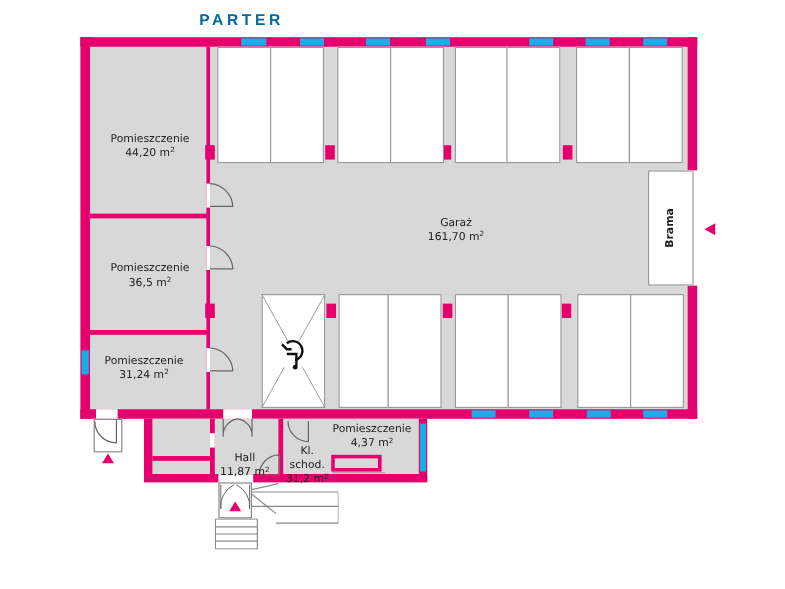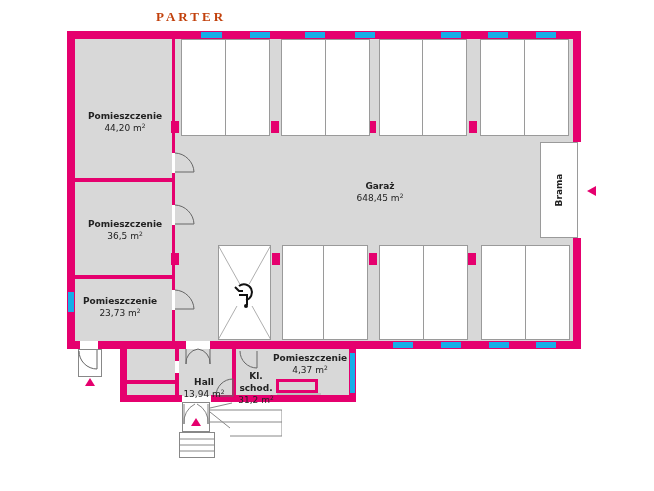--- a/index.html
+++ b/index.html
@@ -4,23 +4,23 @@
 <style>
   html,body{margin:0;padding:0;background:#ffffff;}
   body{width:654px;height:491px;position:relative;overflow:hidden;font-family:"DejaVu Sans",sans-serif;}
   .abs{position:absolute;box-sizing:border-box;}
   .wall{position:absolute;background:#e5006e;}
   .floor{position:absolute;background:#d8d8d8;}
   .win{position:absolute;background:#16aee8;}
   .bay{position:absolute;background:#ffffff;border:1px solid #9a9a9a;box-sizing:border-box;}
   .pillar{position:absolute;background:#e5006e;}
   .lbl{position:absolute;text-align:center;font-size:9px;line-height:12px;color:#222;}
-  .lbl b{font-weight:bold;}
+  .lbl b{font-weight:normal;}
   .lbl sup{font-size:6px;vertical-align:top;position:relative;top:-2px;}
-  .title{position:absolute;left:156px;top:9px;font-size:13px;font-weight:bold;letter-spacing:3px;color:#c2410c;font-family:Liberation Serif, serif;}
+  .title{position:absolute;left:166px;top:9px;font-size:13px;font-weight:bold;letter-spacing:3px;color:#0369a1;font-family:Liberation Sans, sans-serif;}
   .gap{position:absolute;background:#ffffff;}
   .tri{position:absolute;width:0;height:0;}
 </style>
 </head>
 <body>
 
 <div class="title">PARTER</div>
 
 <div class="floor" style="left:75px;top:39px;width:498px;height:302px;"></div>
 
@@ -108,25 +108,25 @@
 <div class="lbl" style="left:75px;top:110px;width:100px;">
   <b>Pomieszczenie</b><br>
   <span>44,20 m</span><sup>2</sup>
 </div>
 <div class="lbl" style="left:75px;top:218px;width:100px;">
   <b>Pomieszczenie</b><br>
   <span>36,5 m</span><sup>2</sup>
 </div>
 <div class="lbl" style="left:70px;top:295px;width:100px;">
   <b>Pomieszczenie</b><br>
-  <span>23,73 m</span><sup>2</sup>
+  <span>31,24 m</span><sup>2</sup>
 </div>
 <div class="lbl" style="left:330px;top:180px;width:100px;">
   <b>Garaż</b><br>
-  <span>648,45 m</span><sup>2</sup>
+  <span>161,70 m</span><sup>2</sup>
 </div>
 
 <div class="gap" style="left:80px;top:341px;width:18px;height:8px;"></div>
 <div class="abs" style="left:78px;top:349px;width:24px;height:28px;border:1px solid #888;background:#fff;"></div>
 <svg class="abs" style="left:78px;top:349px;" width="24" height="22">
     <path d="M19 1 L19 20 A18 18 0 0 1 1 2" fill="none" stroke="#666" stroke-width="1"></path>
   </svg>
 <div class="tri" style="left:85px;top:378px;border-left:5px solid transparent;border-right:5px solid transparent;border-bottom:8px solid #e5006e;"></div>
 
 <div class="floor" style="left:126px;top:349px;width:226px;height:47px;"></div>
@@ -202,21 +202,21 @@
 <svg class="abs" style="left:278px;top:396px;" width="44" height="0"></svg>
 <svg class="abs" style="left:278px;top:380px;" width="44" height="16">
 </svg>
 
 <svg class="abs" style="left:276px;top:381px;" width="48" height="14">
 </svg>
 
 <div class="lbl" style="left:127px;top:401px;width:48px;"></div>
 <div class="lbl" style="left:176px;top:376px;width:56px;">
   <b>Hall</b><br>
-  <span>13,94 m</span><sup>2</sup>
+  <span>11,87 m</span><sup>2</sup>
 </div>
 <div class="lbl" style="left:232px;top:370px;width:48px;">
   <b>Kl.</b><br>
   <b>schod.</b><br>
   <span>31,2 m</span><sup>2</sup>
 </div>
 <div class="lbl" style="left:270px;top:352px;width:80px;">
   <b>Pomieszczenie</b><br>
   <span>4,37 m</span><sup>2</sup>
 </div>

